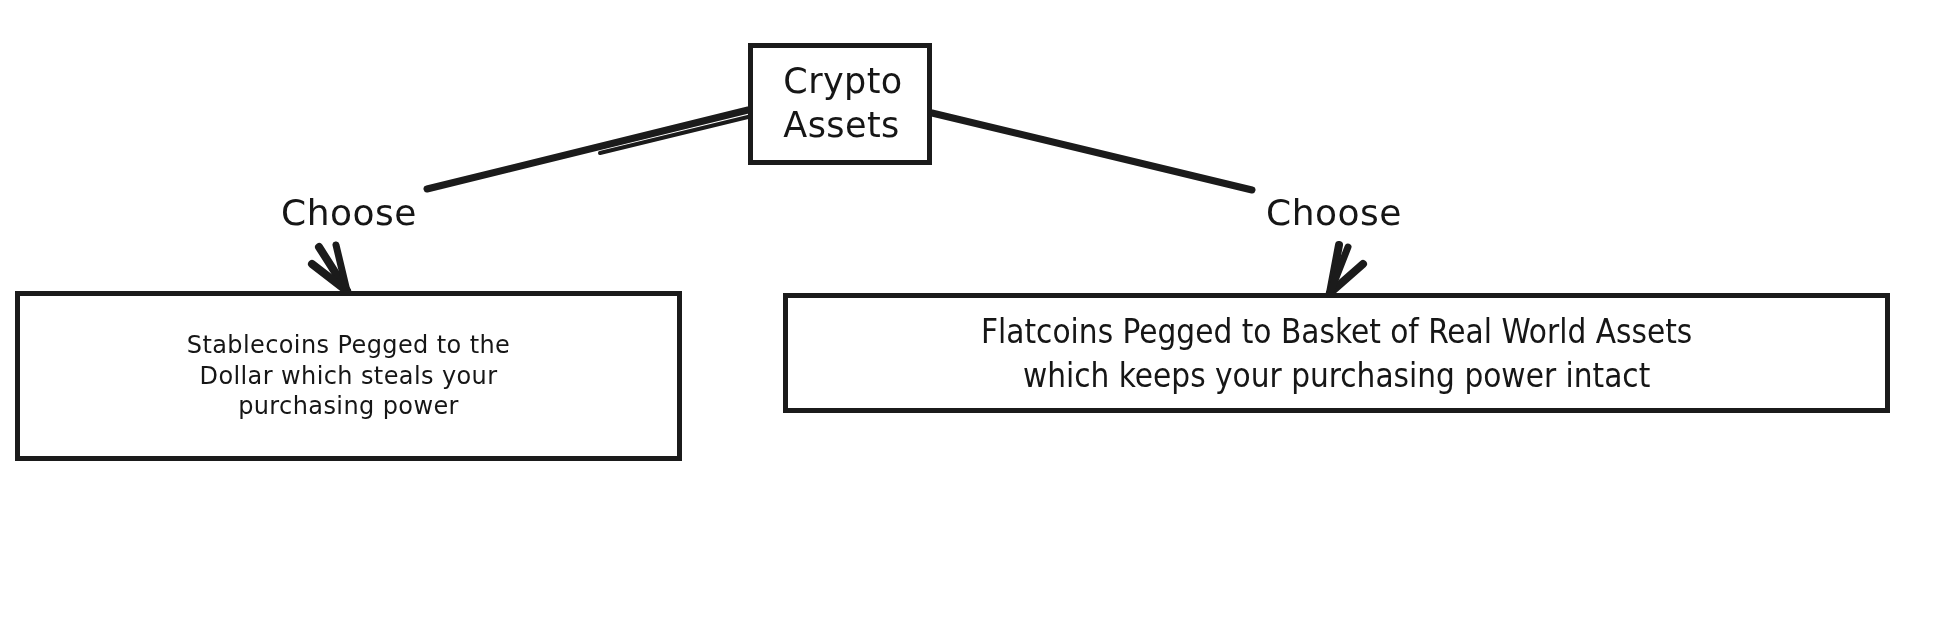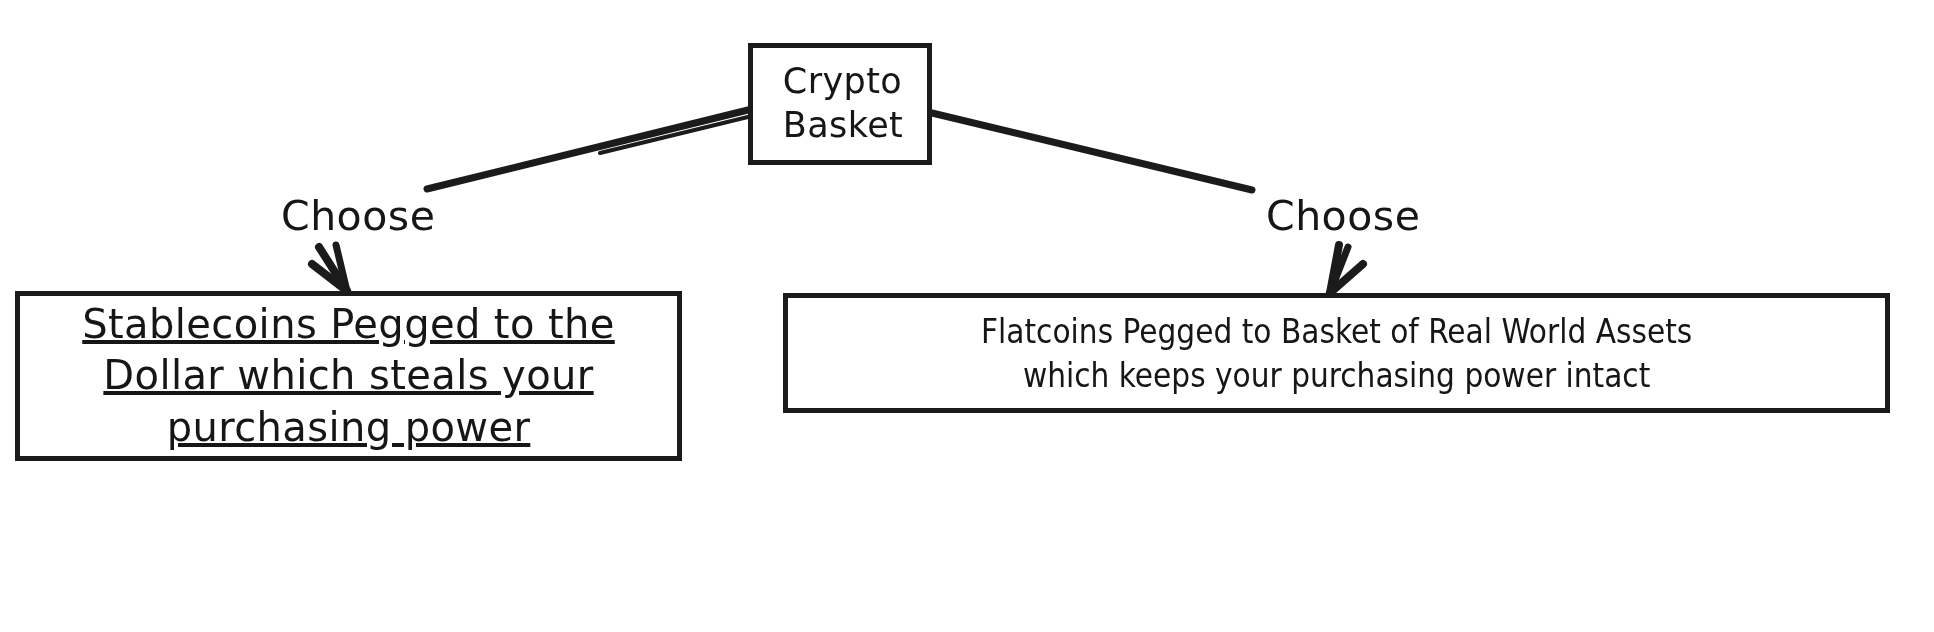--- a/index.html
+++ b/index.html
@@ -55,24 +55,23 @@
   }
 
   
   #node-stablecoins {
     left: 15px;
     top: 291px;
     width: 667px;
     height: 170px;
   }
   #node-stablecoins .node-text {
-    font-size: 40px;
+    font-size: 24px;
     line-height: 1.28;
     padding: 0 14px;
-    text-decoration: underline;
   }
 
   
   #node-flatcoins {
     left: 783px;
     top: 293px;
     width: 1107px;
     height: 120px;
   }
   #node-flatcoins .node-text {
@@ -80,21 +79,21 @@
     line-height: 1.30;
     padding: 0 14px;
     letter-spacing: 0px;
     font-stretch: condensed;
     transform: scaleX(0.97);
   }
 
   .edge-label {
     position: absolute;
     color: #161616;
-    font-size: 41px;
+    font-size: 36px;
     letter-spacing: 0.5px;
     white-space: nowrap;
   }
   #edge-label-left  { left: 281px;  top: 192px; }
   #edge-label-right { left: 1266px; top: 192px; }
 
   svg#edges {
     position: absolute;
     left: 0;
     top: 0;
@@ -119,21 +118,21 @@
 
     <path d="M 932 113 L 1252 190" stroke="#1b1b1b" stroke-width="7" stroke-linecap="round" fill="none"></path>
 
     <path d="M 1330 293 L 1339 245" stroke="#1b1b1b" stroke-width="8" stroke-linecap="round" fill="none"></path>
     <path d="M 1330 293 L 1363 264" stroke="#1b1b1b" stroke-width="8" stroke-linecap="round" fill="none"></path>
     <path d="M 1330 293 L 1348 247" stroke="#1b1b1b" stroke-width="7" stroke-linecap="round" fill="none"></path>
   </svg>
 
   <div class="node-box" id="node-root">
     <span class="node-text">Crypto
-Basket</span>
+Assets</span>
   </div>
 
   <div class="edge-label" id="edge-label-left">
     <span>Choose</span>
   </div>
 
   <div class="edge-label" id="edge-label-right">
     <span>Choose</span>
   </div>
 

